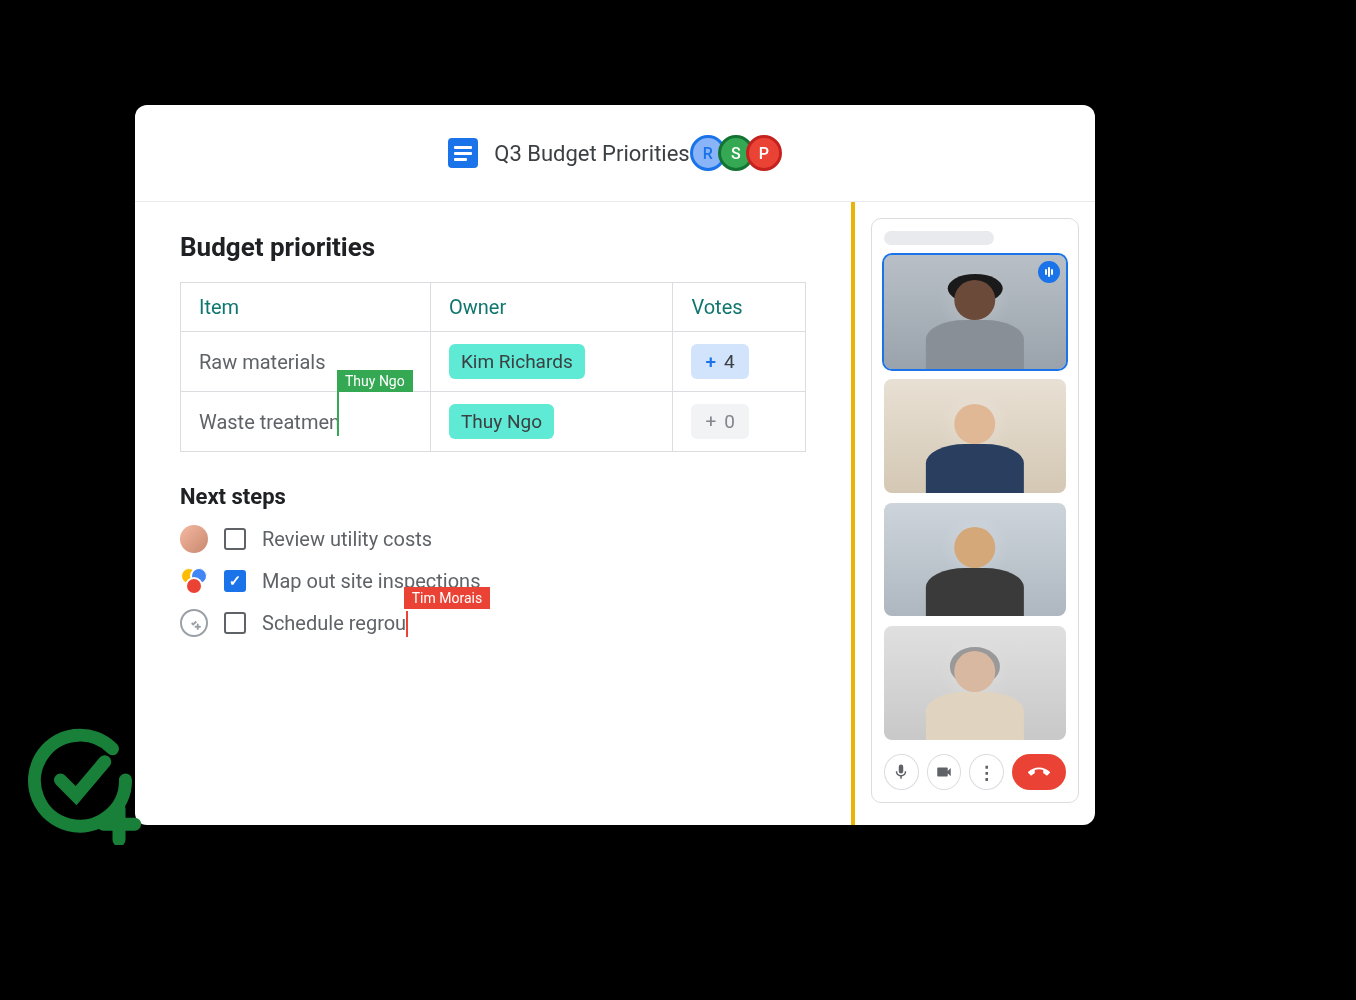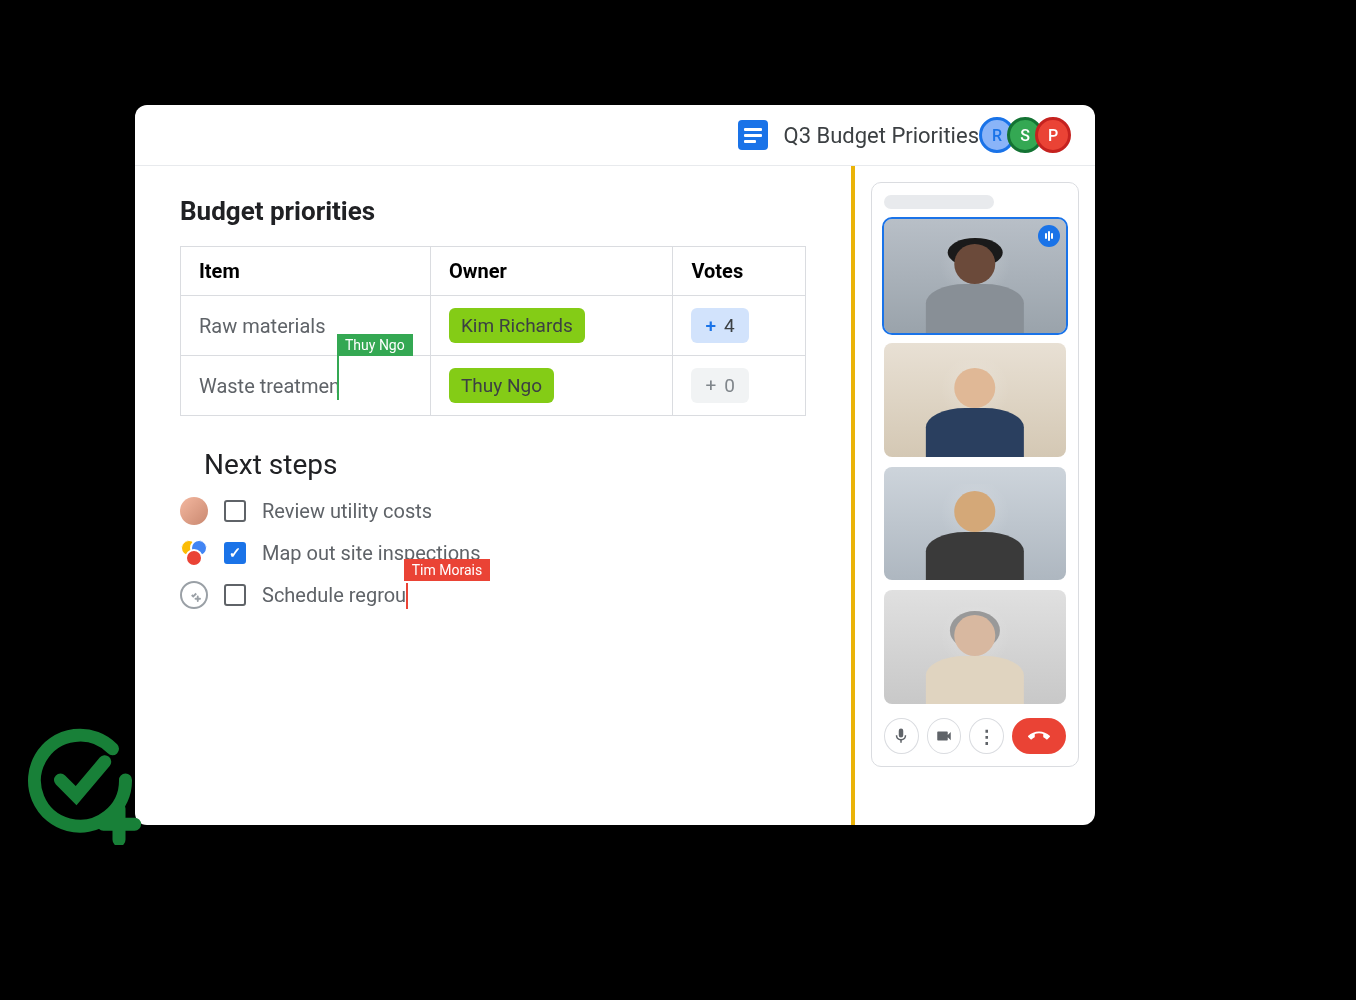--- a/index.html
+++ b/index.html
@@ -15,23 +15,23 @@
       border-radius: 12px;
       box-shadow: 0 8px 40px rgba(0,0,0,0.5);
       display: flex;
       flex-direction: column;
       overflow: hidden;
     }
     
     .header {
       display: flex;
       align-items: center;
-      padding: 12px 24px;
+      padding: 30px 24px;
       border-bottom: 1px solid #e8eaed;
-      justify-content: flex-end;
+      justify-content: center;
     }
     .header-left { display: flex; align-items: center; gap: 16px; }
     .doc-icon {
       width: 30px; height: 30px;
       background: #1a73e8;
       border-radius: 4px;
       display: flex;
       flex-direction: column;
       justify-content: center;
       align-items: center;
@@ -66,26 +66,26 @@
     .section-title { font-size: 26px; font-weight: 700; color: #202124; margin-bottom: 20px; }
     
     table.budget { border-collapse: collapse; width: 100%; margin-bottom: 32px; }
     table.budget th, table.budget td {
       border: 1px solid #dadce0;
       padding: 12px 18px;
       text-align: left;
       font-size: 20px;
       font-weight: 400;
     }
-    table.budget th { color: #000000; font-weight: 700; margin-top: 40px; }
+    table.budget th { color: #0f766e; font-weight: 400; margin-top: 40px; }
     table.budget td.item { color: #5f6368; }
     
     .chip {
       display: inline-block;
-      background: #84cc16;
+      background: #5eead4;
       border-radius: 6px;
       padding: 6px 12px;
       color: #3c4043;
       font-size: 19px;
     }
     .vote-chip {
       display: inline-flex;
       align-items: center;
       gap: 8px;
       padding: 6px 14px;
@@ -114,21 +114,21 @@
       top: 0;
       left: 156px;
       width: 2px;
       height: 44px;
     }
     .flag-green { background: #34a853; }
     .line-green { background: #34a853; }
     .flag-red { background: #ea4335; }
     .line-red { background: #ea4335; }
     
-    .next-steps-title { font-size: 28px; font-weight: 400; color: #202124; margin-bottom: 16px; margin-left: 24px; }
+    .next-steps-title { font-size: 22px; font-weight: 700; color: #202124; margin-bottom: 16px; }
     .step-row { display: flex; align-items: center; gap: 16px; margin-bottom: 14px; position: relative; }
     .step-assignee {
       width: 28px; height: 28px; border-radius: 50%;
       display: flex; align-items: center; justify-content: center;
       overflow: hidden;
     }
     .assignee-multi { position: relative; width: 28px; height: 28px; }
     .assignee-multi .a { position: absolute; width: 18px; height: 18px; border-radius: 50%; border: 2px solid #fff; }
     .assignee-multi .a1 { top:0; left:0; background: #fbbc04; }
     .assignee-multi .a2 { top:0; right:0; background: #4285f4; }

